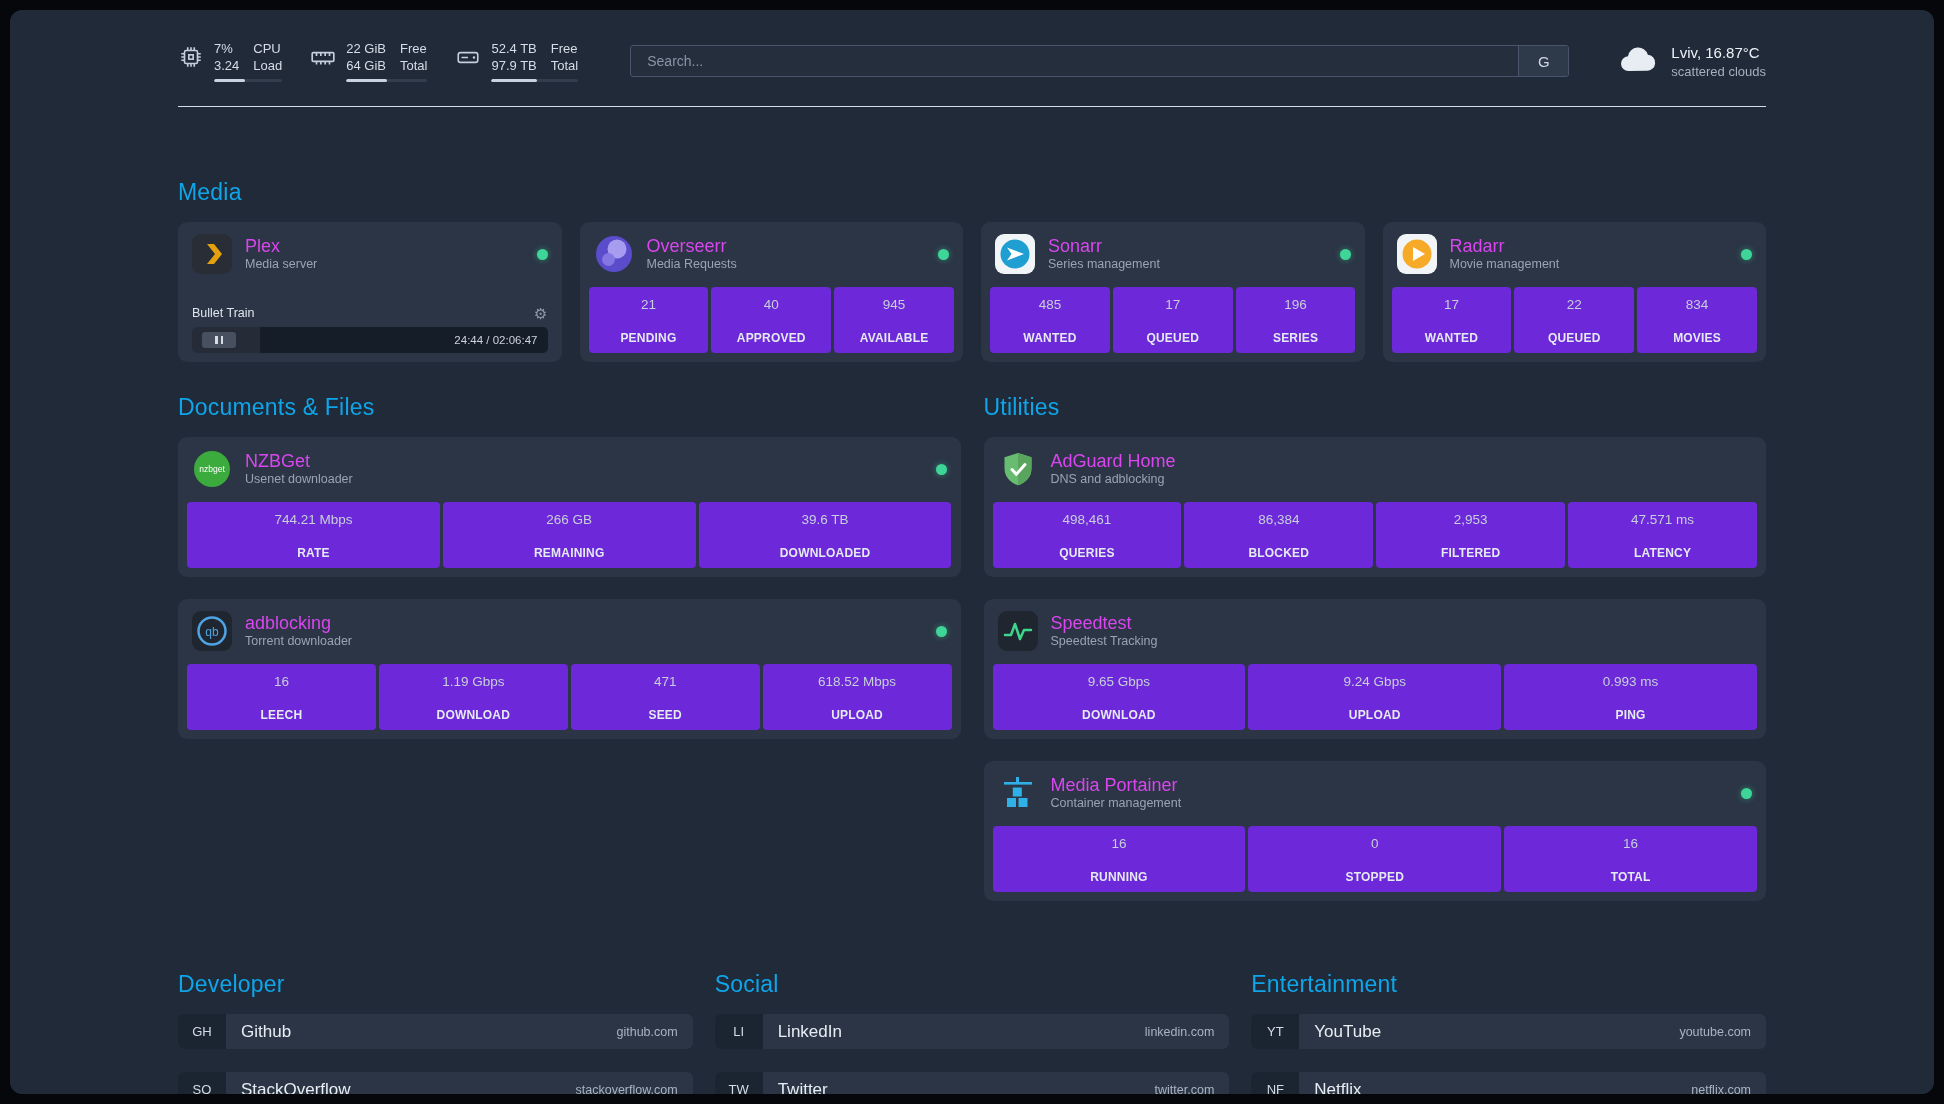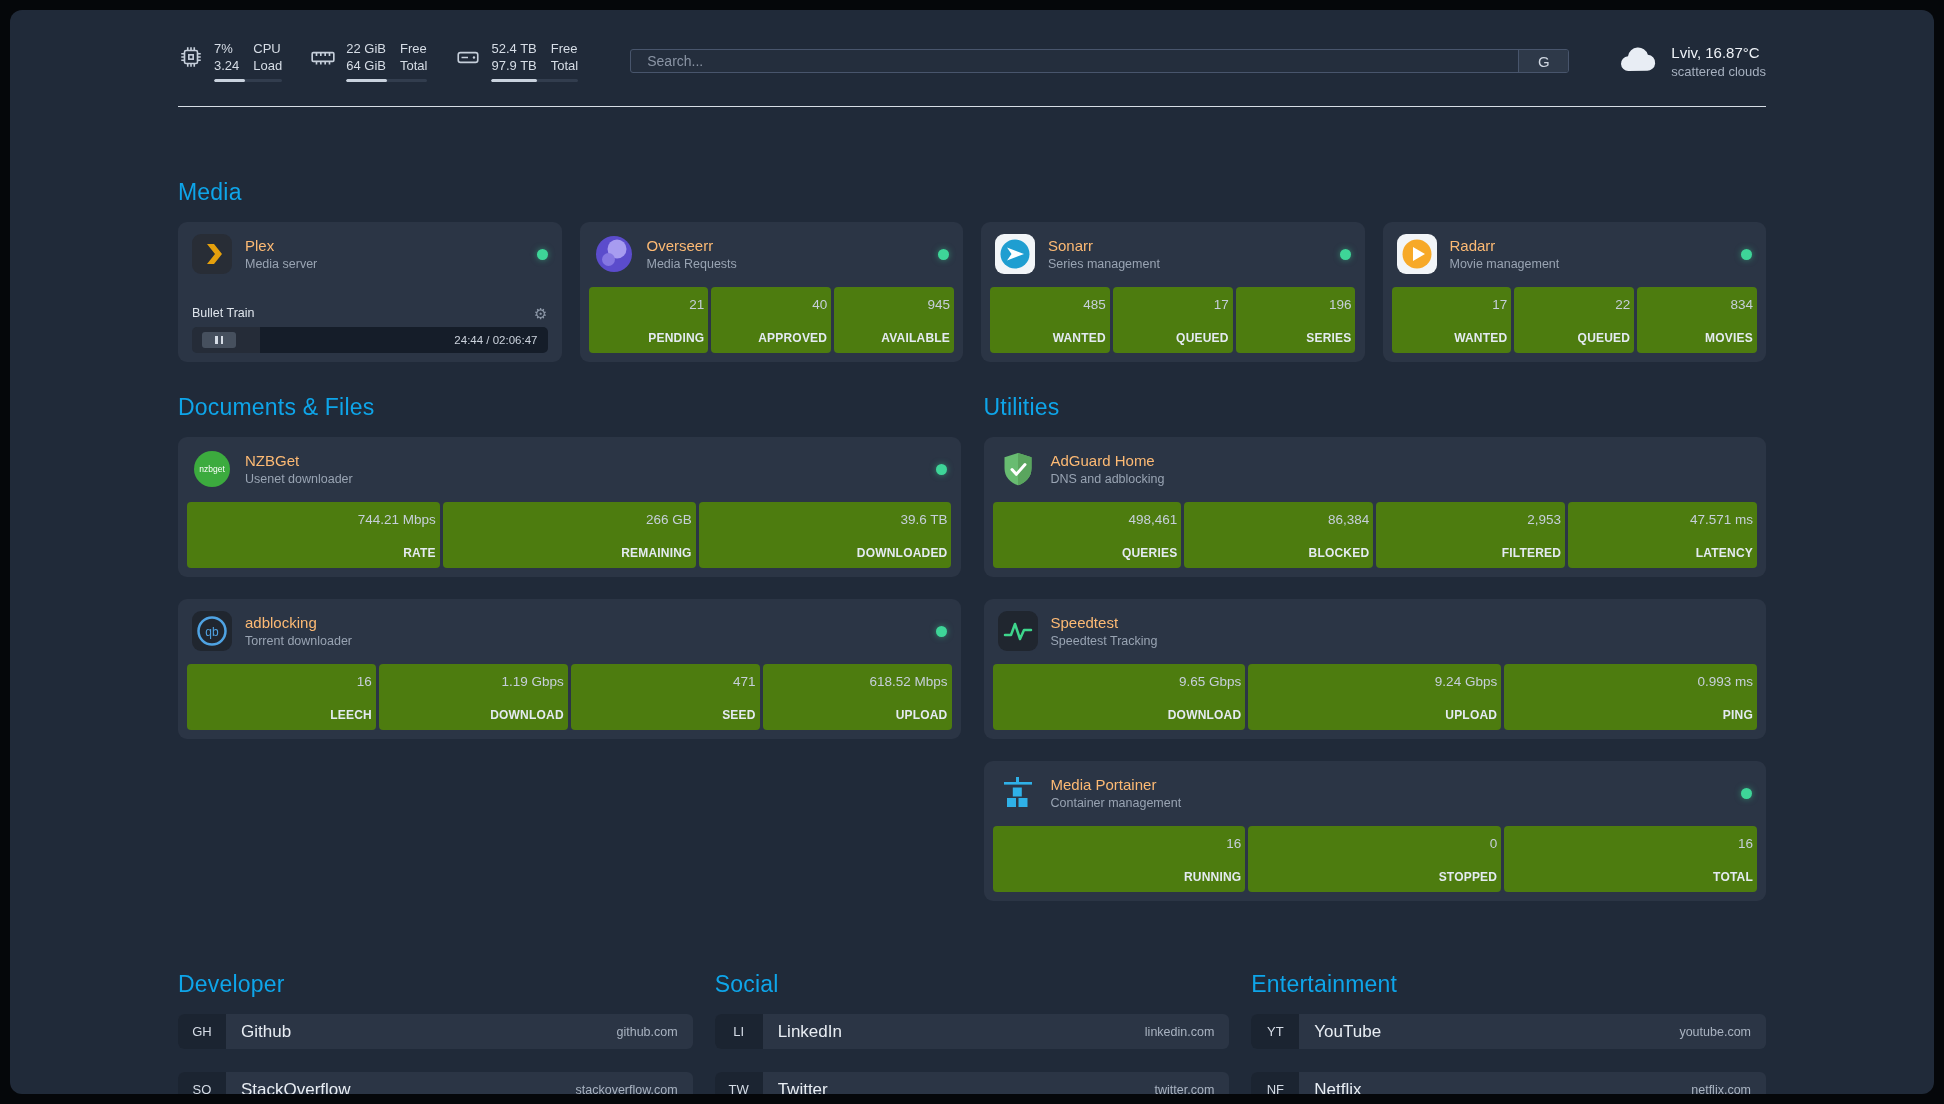--- a/index.html
+++ b/index.html
@@ -20,21 +20,21 @@
     padding: 30px 0 24px 0;
     border-bottom: 1.5px solid #d6dde6;
   }
   .res-widget { display:flex; align-items:flex-start; gap:10px; margin-right:28px; }
   .res-icon { margin-top: 4px; display:flex; }
   .res-cols { display:flex; gap:14px; }
   .res-col { display:flex; flex-direction:column; font-size:13px; line-height:17px; color:#d6dde6; }
   .res-bar { height:3px; background:#323d4e; border-radius:2px; margin-top:5px; overflow:hidden; }
   .res-fill { height:100%; background:#c9d2de; border-radius:2px; }
   .searchbar {
-    flex:1; display:flex; align-items:stretch; height:24px;
+    flex:1; display:flex; align-items:stretch; height:32px;
     margin: 0 48px 0 24px;
     background:#242e3d; border:1px solid #48556c; border-radius:3px; overflow:hidden;
   }
   .searchbar input {
     flex:1; background:transparent; border:none; outline:none;
     color:#dfe5ec; font-size:14px; padding:0 16px;
     font-family:"Liberation Sans","DejaVu Sans",sans-serif;
   }
   .searchbar input::placeholder { color:#8a94a4; }
   .search-btn {
@@ -54,28 +54,28 @@
   .grid-4 { display:grid; grid-template-columns:repeat(4,1fr); gap:18px; }
   .card-stack { display:flex; flex-direction:column; gap:22px; }
   
   .service-card {
     background:#2b3545; border-radius:9px; padding:9px;
     display:flex; flex-direction:column; min-height:62px;
   }
   .svc-header { display:flex; align-items:center; gap:13px; padding:3px 5px; }
   .svc-icon { width:40px; height:40px; flex:0 0 40px; display:flex; }
   .svc-meta { display:flex; flex-direction:column; }
-  .svc-name { font-size:15px; font-weight:500; color:#fdba74; line-height:20px; }
+  .svc-name { font-size:18px; font-weight:500; color:#d946ef; line-height:20px; }
   .svc-desc { font-size:12.5px; color:#99a4b3; line-height:17px; }
   .status-dot {
     margin-left:auto; width:11px; height:11px; border-radius:50%;
     background:#3ed598; box-shadow:0 0 6px rgba(62,213,152,.5); flex:0 0 11px;
   }
   .stats-row { display:flex; gap:3px; margin-top:auto; padding-top:10px; }
-  .stat { flex:1; background:#4d7c0f; border-radius:4px; text-align:right; padding:9px 4px 8px; }
+  .stat { flex:1; background:#6d28d9; border-radius:4px; text-align:center; padding:9px 4px 8px; }
   .stat-value { font-size:13.5px; color:#c6cfda; line-height:17px; }
   .stat-label { font-size:12px; font-weight:700; color:#e4eaf1; line-height:14px; margin-top:18px; letter-spacing:.2px; }
   
   .player { margin-top:auto; padding:2px 5px 0 5px; }
   .player-top { display:flex; align-items:flex-start; justify-content:space-between; margin-bottom:6px; }
   .player-track { font-size:12.5px; color:#dfe5ec; }
   .gear { color:#8d98a8; font-size:15px; cursor:pointer; line-height:1; }
   .player-bar {
     position:relative; height:26px; background:#151d29; border-radius:5px;
     display:flex; align-items:center; padding:0 10px; overflow:hidden;

